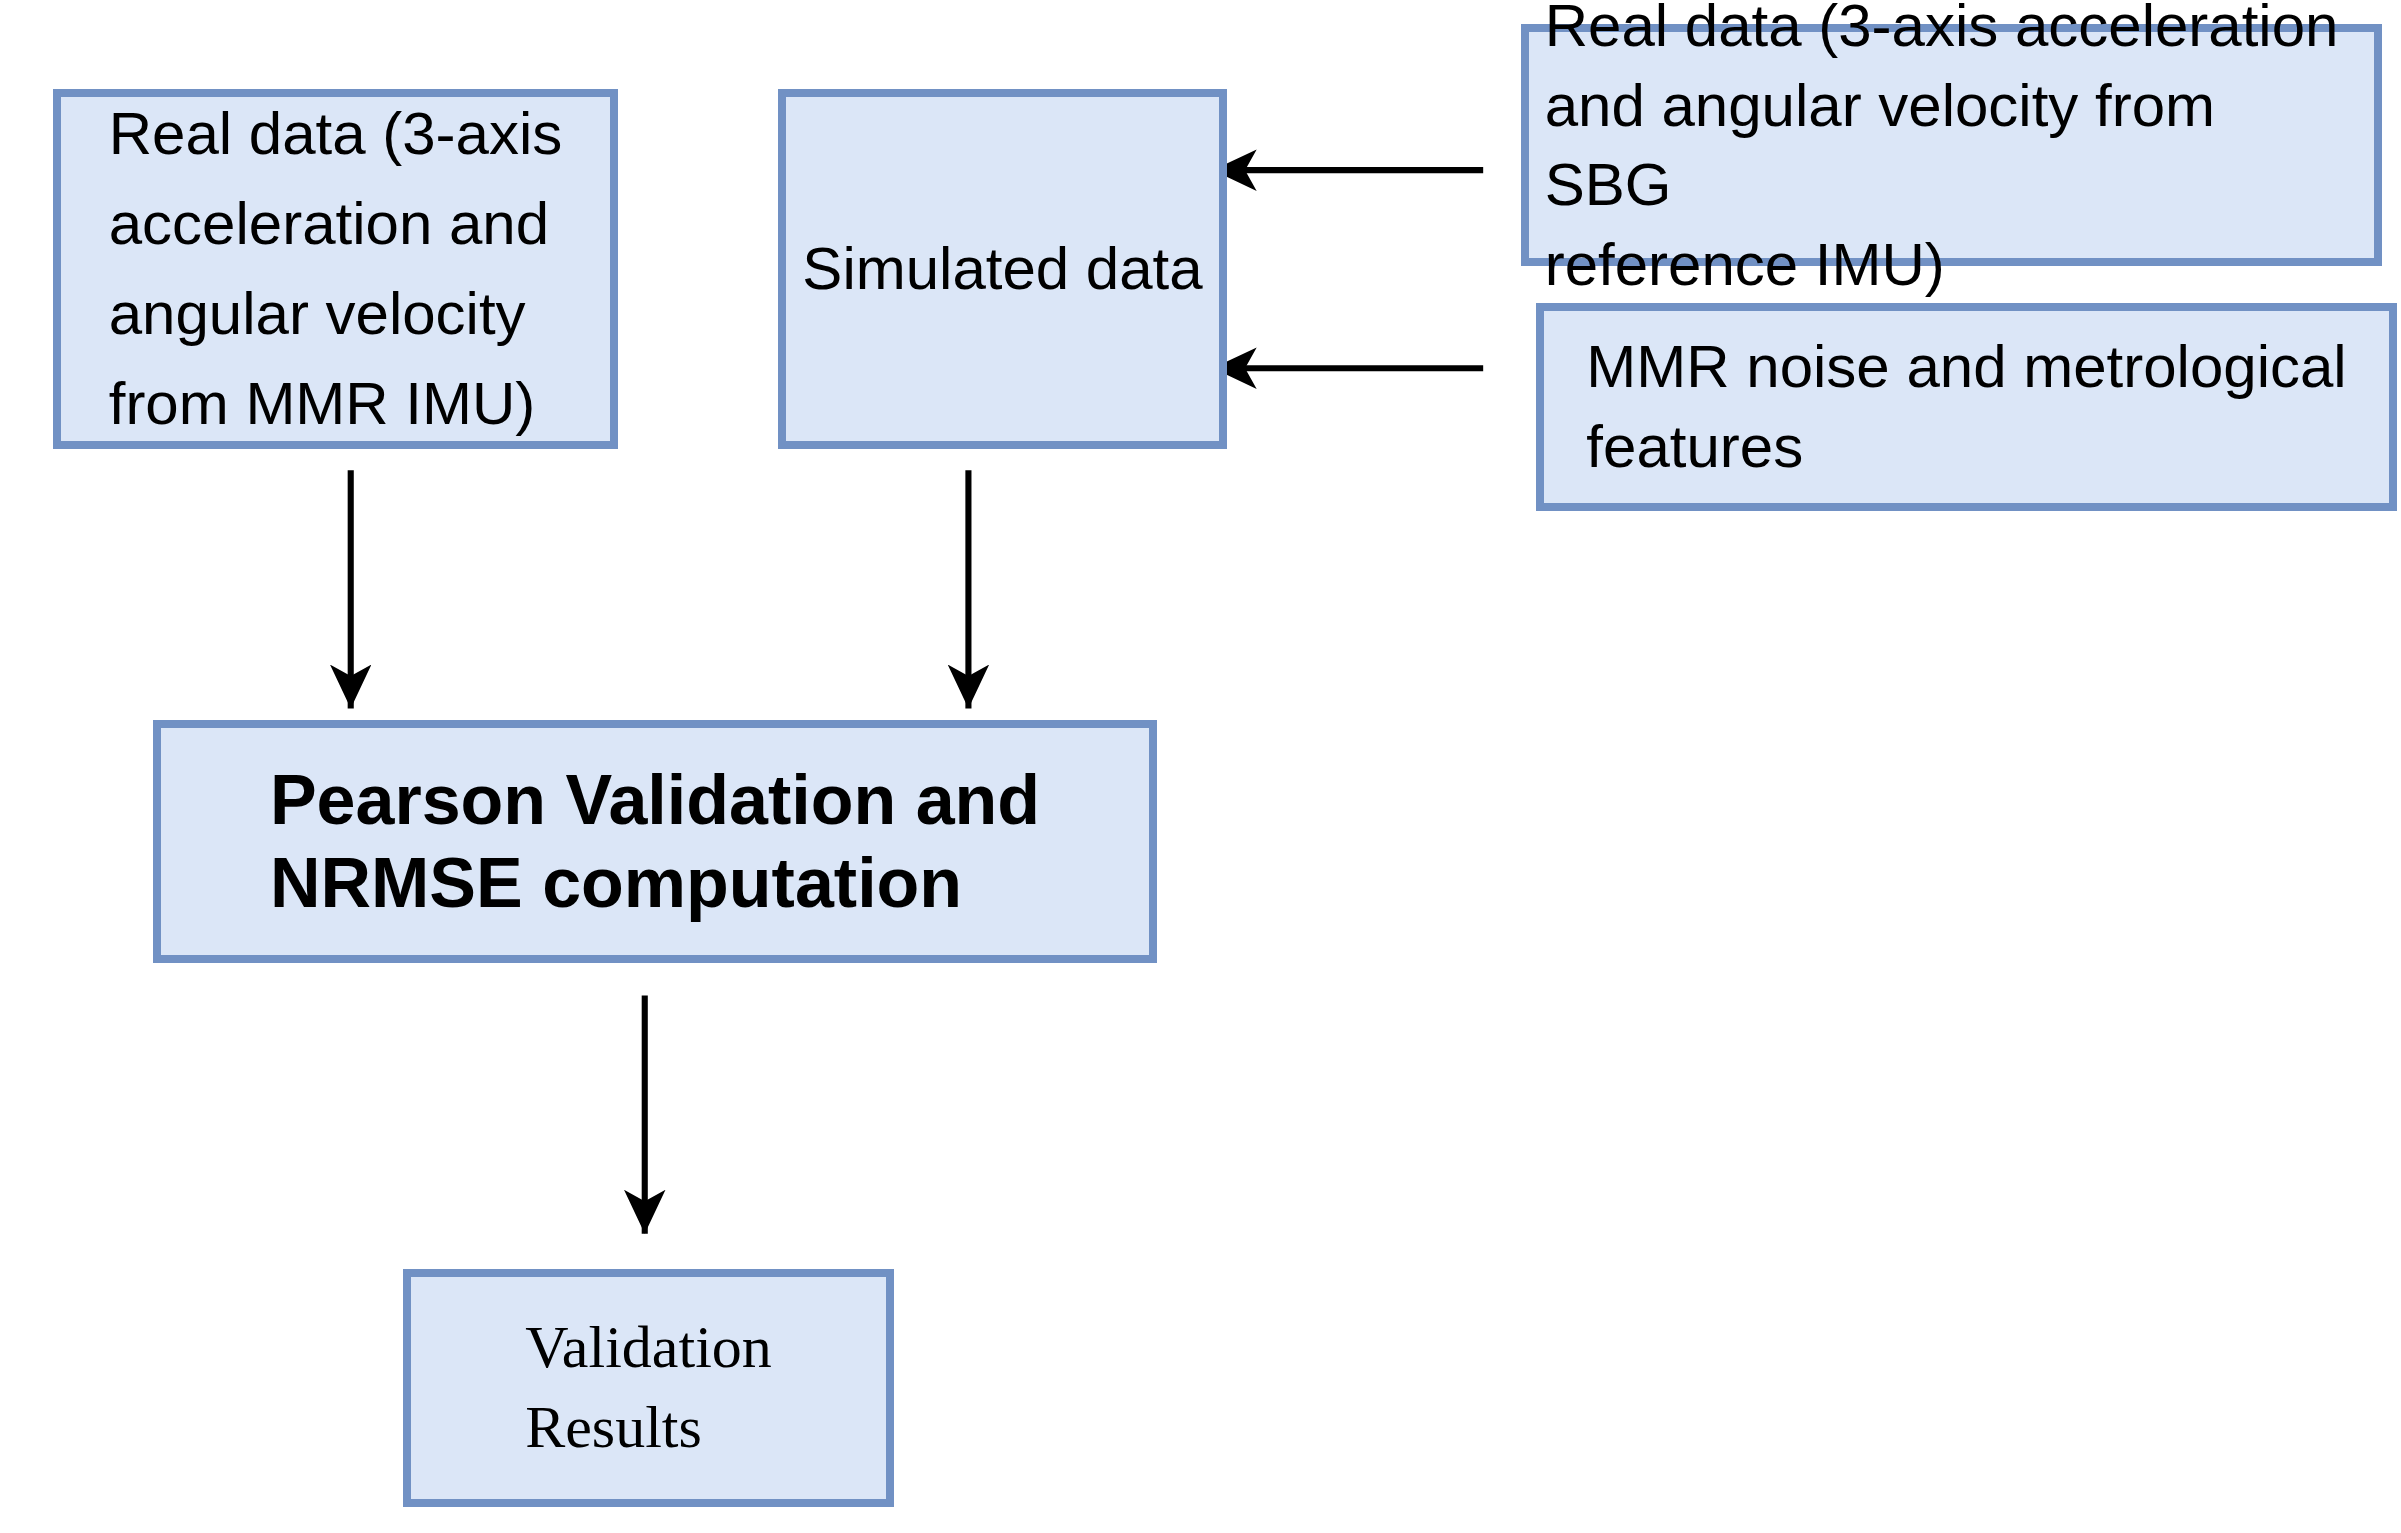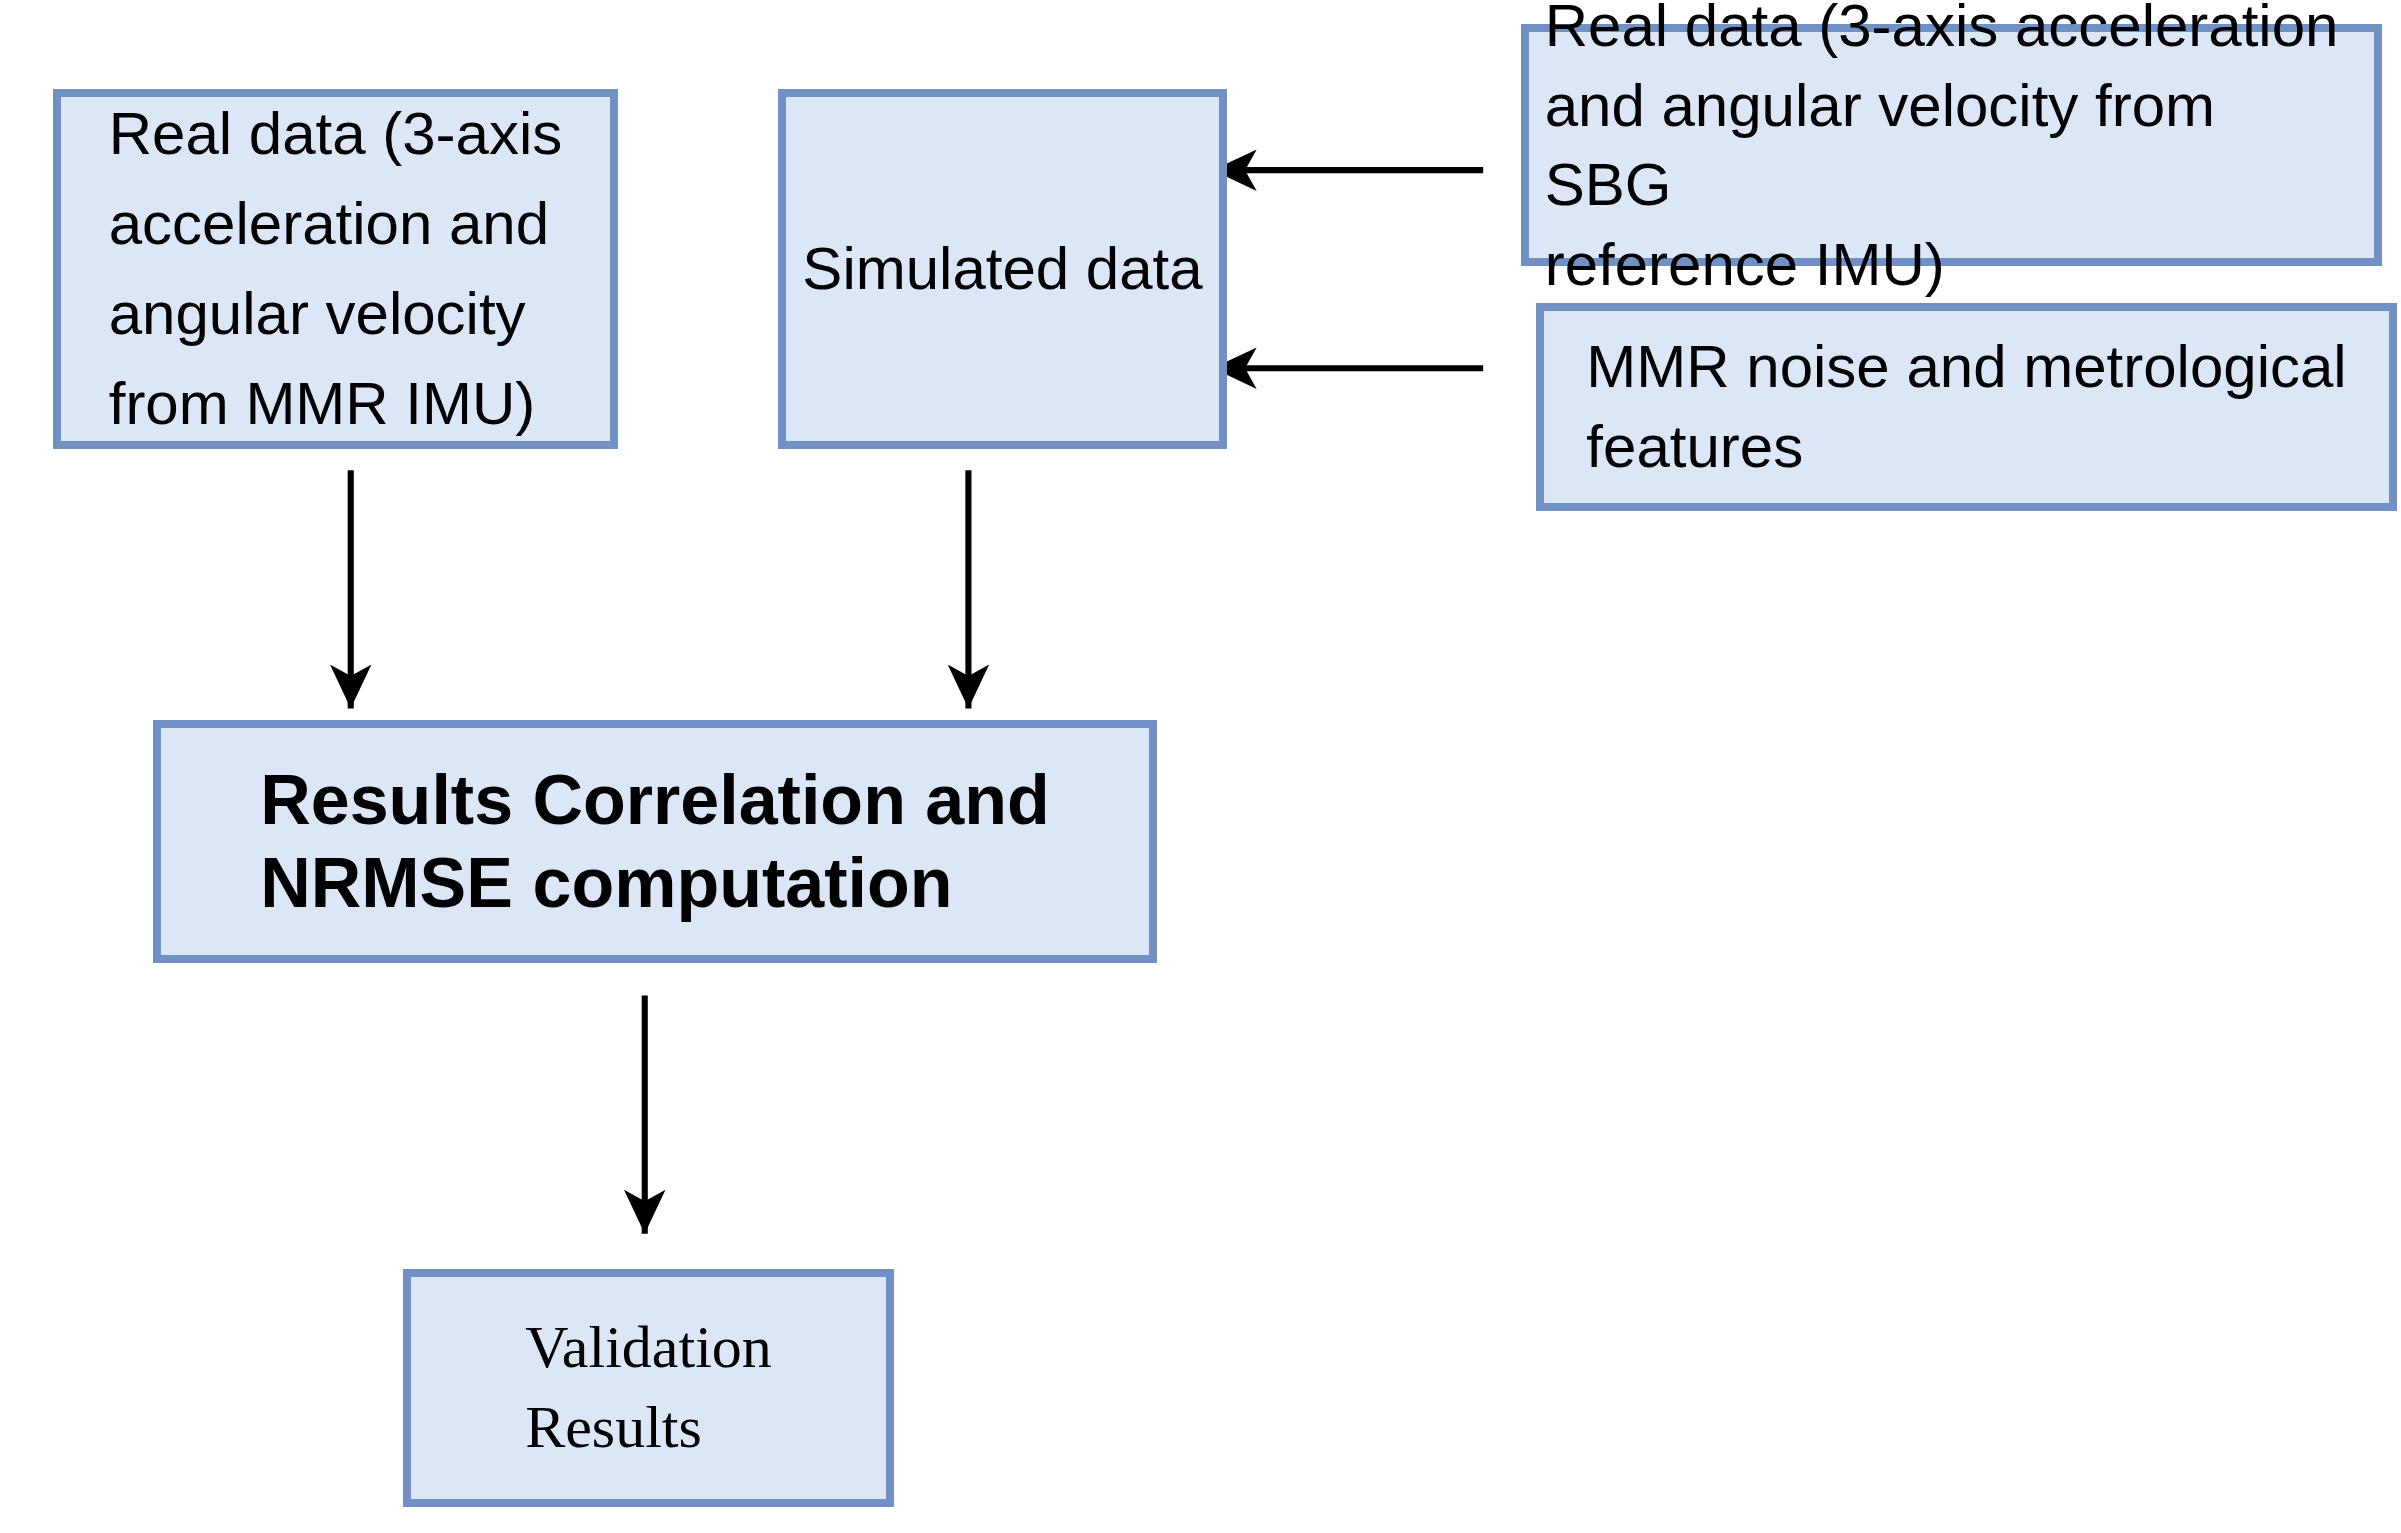--- a/index.html
+++ b/index.html
@@ -97,21 +97,21 @@
 and angular velocity from SBG
 reference IMU)</span>
   </div>
 
   <div class="box" style="left:1521px; top:303px; width:861px; height:208px;margin-left:15px;">
     <span class="label">MMR noise and metrological
 features</span>
   </div>
 
   <div class="box emphasis" style="left:153px; top:720px; width:1004px; height:243px;">
-    <span class="label">Results Correlation and
+    <span class="label">Pearson Validation and
 NRMSE computation</span>
   </div>
 
   <div class="box" style="left:403px; top:1269px; width:491px; height:238px;font-family:Liberation Serif, serif;">
     <span class="label">Validation
 Results</span>
   </div>
 
 </div>
 

